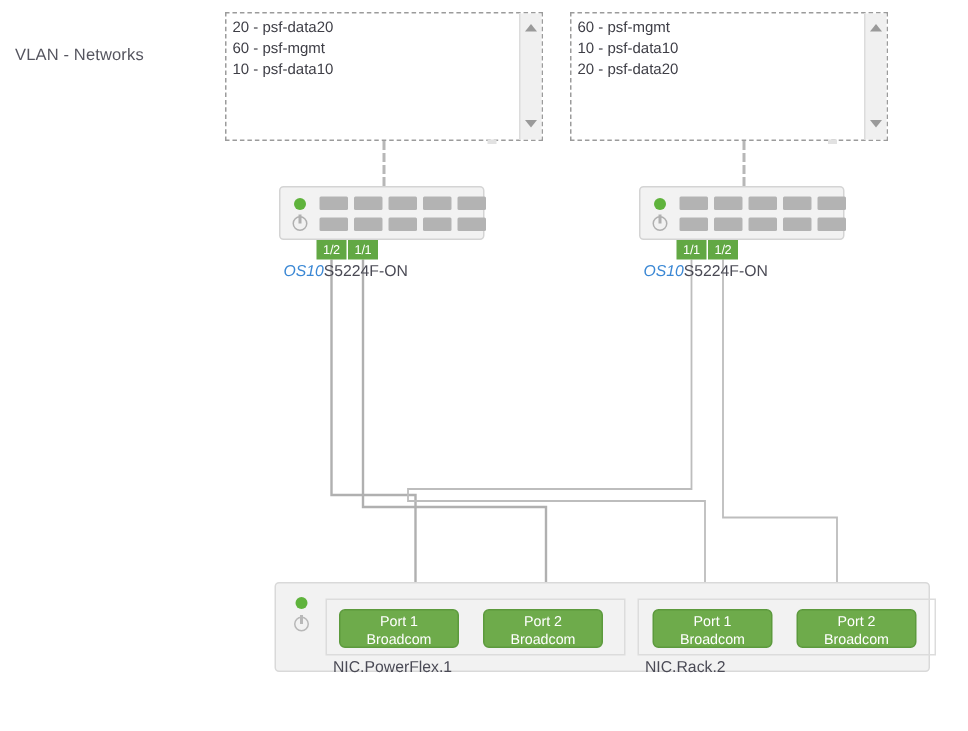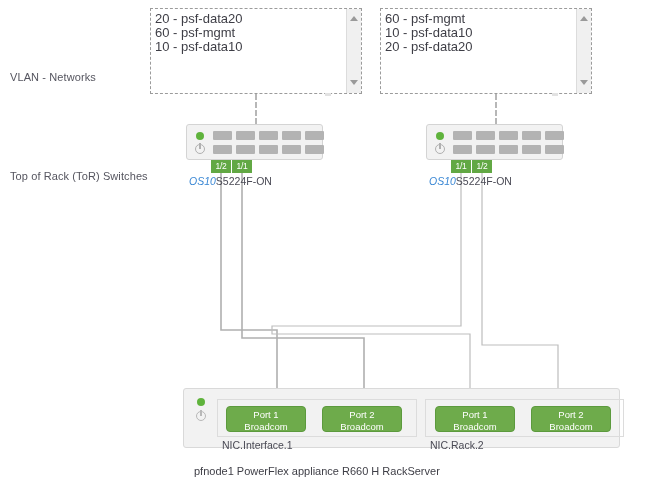--- a/index.html
+++ b/index.html
@@ -19,21 +19,20 @@
     position: absolute;
     inset: 0;
   }
   
   .row-label {
     position: absolute;
     font-size: 11px;
     color: #55555f;
     white-space: nowrap;
     letter-spacing: 0.1px;
-    margin-top: 40px;
   }
   #label-vlan   { left: 10px;  top: 31px; }
   #label-tor    { left: 10px;  top: 130px; }
   #label-nic    { left: 10px;  top: 392px; }
 
   
   .vlan-box {
     position: absolute;
     top: 8px;
     height: 86px;
@@ -46,21 +45,21 @@
 
   .vlan-list {
     position: absolute;
     left: 4px;
     top: 3px;
     right: 18px;
     bottom: 2px;
     overflow: hidden;
   }
   .vlan-item {
-    font-size: 13px;
+    font-size: 10px;
     line-height: 14px;
     color: #3e3e46;
     white-space: nowrap;
   }
   
   .vscroll {
     position: absolute;
     right: 0px;
     top: 0px;
     bottom: 0px;
@@ -284,21 +283,20 @@
     color: #3e3e46;
     white-space: nowrap;
   }
 </style>
 </head>
 <body>
 
 <div class="canvas">
 
   <div class="row-label" id="label-vlan">VLAN - Networks</div>
-  <div class="row-label" id="label-tor">Top of Rack (ToR) Switches</div>
 
   <div class="vlan-box" id="vlan-box-left">
     <div class="vlan-list">
       <div class="vlan-item">20 - psf-data20</div>
       <div class="vlan-item">60 - psf-mgmt</div>
       <div class="vlan-item">10 - psf-data10</div>
     </div>
     <div class="vscroll">
       <div class="arrow up">
         <div class="tri up"></div>
@@ -408,19 +406,18 @@
       <div class="nic-port" style="left:9px;">
         <span class="pl">Port 1</span>
         <span class="pl">Broadcom</span>
       </div>
       <div class="nic-port" style="left:105px;">
         <span class="pl">Port 2</span>
         <span class="pl">Broadcom</span>
       </div>
     </div>
 
-    <div class="nic-label" style="left:38px;">NIC.Interface.1</div>
+    <div class="nic-label" style="left:38px;">NIC.PowerFlex.1</div>
     <div class="nic-label" style="left:246px;">NIC.Rack.2</div>
   </div>
 
-  <div id="server-caption">pfnode1 PowerFlex appliance R660 H RackServer</div>
 
 </div>
 
 </body></html>

